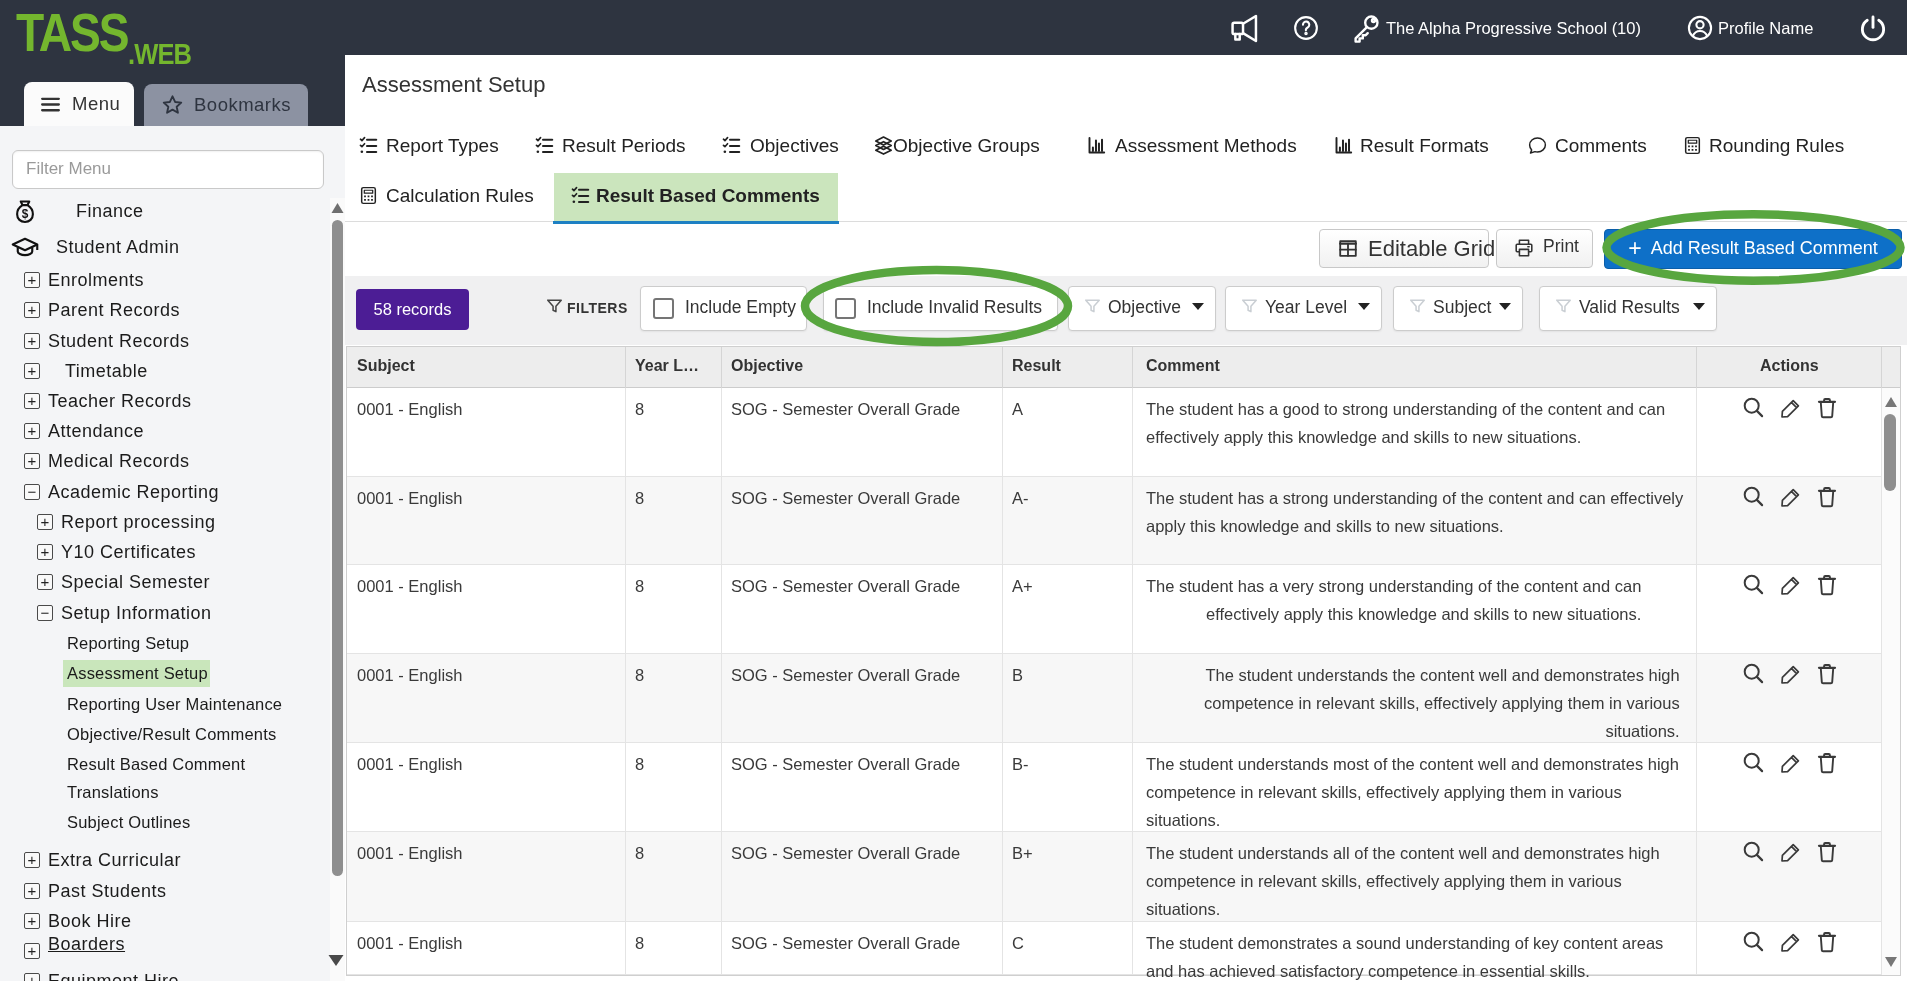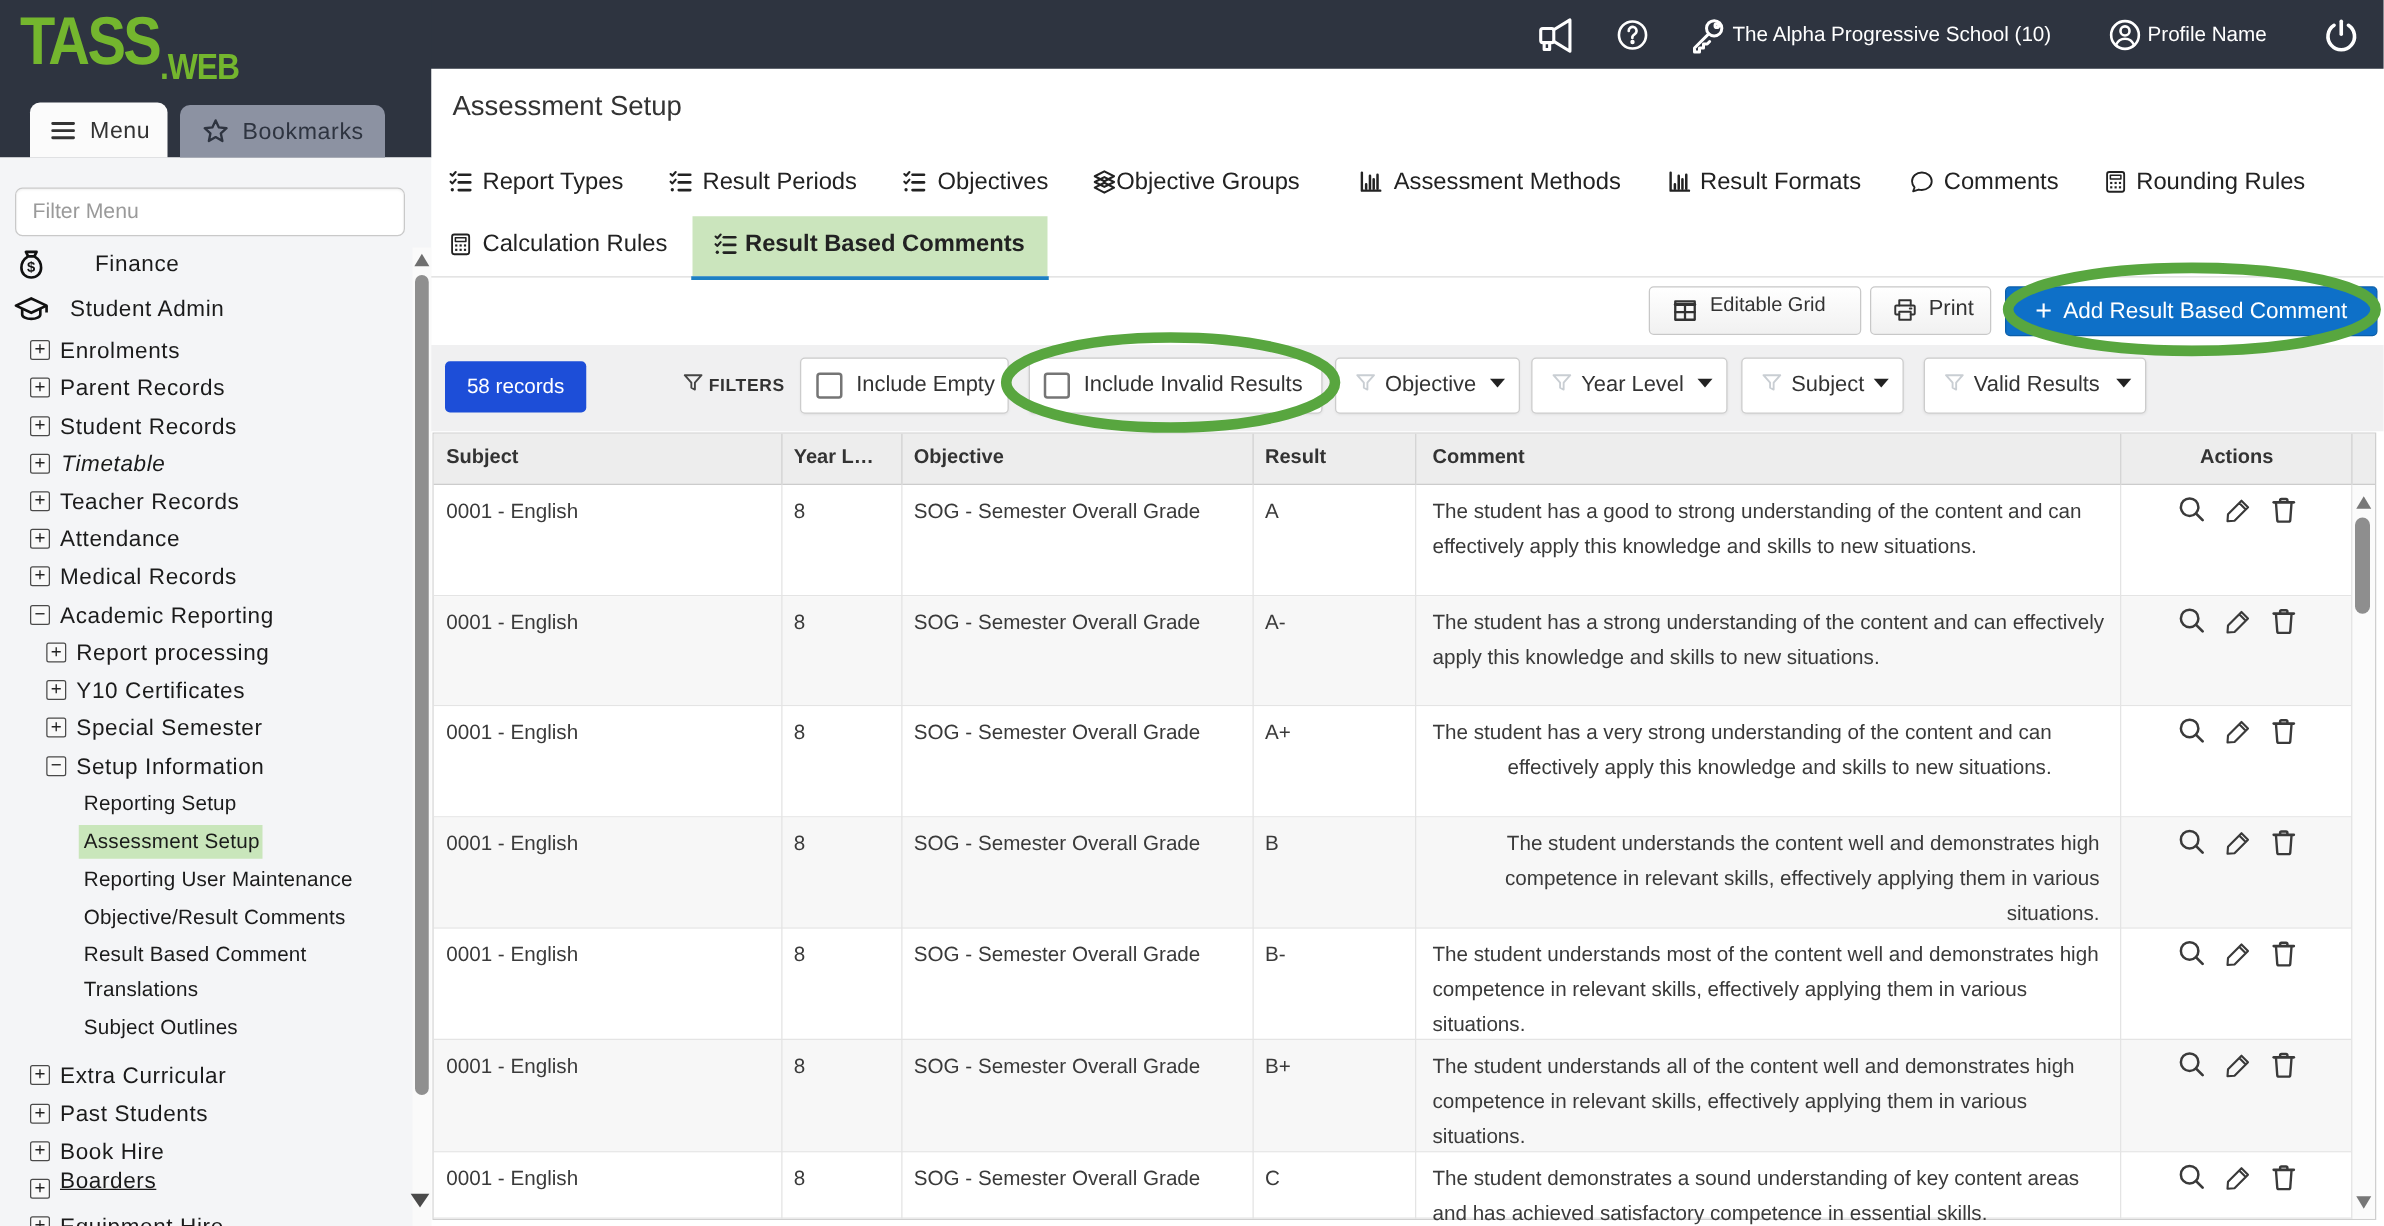--- a/index.html
+++ b/index.html
@@ -62,21 +62,21 @@
   </div>
 <div style="position:absolute;left:63px;top:660px;width:147px;height:27px;background:#c9e6bb;"></div>
 <div class="ti" style="left:56px;top:199px;margin-left:20px;">Finance</div>
 <div class="ti" style="left:56px;top:235px;">Student Admin</div>
 <div class="ti" style="left:48px;top:268px;">Enrolments</div>
 <div class="pb" style="left:24px;top:272px;">+</div>
 <div class="ti" style="left:48px;top:298px;">Parent Records</div>
 <div class="pb" style="left:24px;top:302px;">+</div>
 <div class="ti" style="left:48px;top:329px;">Student Records</div>
 <div class="pb" style="left:24px;top:333px;">+</div>
-<div class="ti" style="left:49px;top:359px;font-style:italic;">Timetable</div>
+<div class="ti" style="left:65px;top:359px;">Timetable</div>
 <div class="pb" style="left:24px;top:363px;">+</div>
 <div class="ti" style="left:48px;top:389px;">Teacher Records</div>
 <div class="pb" style="left:24px;top:393px;">+</div>
 <div class="ti" style="left:48px;top:419px;">Attendance</div>
 <div class="pb" style="left:24px;top:423px;">+</div>
 <div class="ti" style="left:48px;top:449px;">Medical Records</div>
 <div class="pb" style="left:24px;top:453px;">+</div>
 <div class="ti" style="left:48px;top:480px;">Academic Reporting</div>
 <div class="pb" style="left:24px;top:484px;">−</div>
 <div class="ti" style="left:61px;top:510px;">Report processing</div>
@@ -207,33 +207,33 @@
     <circle cx="4.4" cy="19.2" r="1.5" fill="#222" stroke="none"></circle>
     <path d="M10.3 19.5h10.5" stroke-width="2.4"></path>
   </svg>
 <div class="tabitem" style="left:596px;top:183px;font-weight:bold;">Result Based Comments</div>
 <div style="position:absolute;left:1319px;top:229px;width:170px;height:39px;background:linear-gradient(#ffffff,#f1f1f1);border:1px solid #c8c8c8;border-radius:4px;box-sizing:border-box;"></div>
 <svg style="position:absolute;left:1337px;top:237px" width="22" height="22" viewBox="0 0 24 24" fill="none" stroke="#333" stroke-width="1.8" stroke-linecap="round" stroke-linejoin="round">
     <rect x="3.5" y="4.5" width="17" height="16" stroke-width="2"></rect>
     <path d="M3.5 7.2h17" stroke-width="2.6"></path>
     <path d="M12 7.2V20.5M3.5 13.8h17" stroke-width="2"></path>
   </svg>
-<div style="position:absolute;left:1368px;top:236px;font-size:16px;color:#333;">Editable Grid</div>
+<div style="position:absolute;left:1368px;top:236px;font-size:22px;color:#333;">Editable Grid</div>
 <div style="position:absolute;left:1496px;top:229px;width:97px;height:39px;background:linear-gradient(#ffffff,#f1f1f1);border:1px solid #c8c8c8;border-radius:4px;box-sizing:border-box;"></div>
 <svg style="position:absolute;left:1513px;top:237px" width="22" height="22" viewBox="0 0 24 24" fill="none" stroke="#333" stroke-width="1.7" stroke-linecap="round" stroke-linejoin="round">
     <path d="M7 8V3.5h10V8" stroke-width="1.7"></path>
     <path d="M7 16H4.5a1 1 0 01-1-1V9a1 1 0 011-1h15a1 1 0 011 1v6a1 1 0 01-1 1H17" stroke-width="1.7"></path>
     <rect x="7" y="13.5" width="10" height="7" stroke-width="1.7"></rect>
     <path d="M16.2 10.7h1.4" stroke-width="1.7"></path>
   </svg>
 <div style="position:absolute;left:1543px;top:236px;font-size:17.5px;color:#333;">Print</div>
 <div style="position:absolute;left:1604px;top:229px;width:298px;height:40px;background:#0e70c8;border:1px solid #0b5ea9;border-radius:4px;box-sizing:border-box;"></div>
 <div style="position:absolute;left:1604px;top:229px;width:298px;height:40px;color:#fff;font-size:18px;line-height:38px;text-align:center;"><span style="font-size:23px;font-weight:400;vertical-align:-2px;">+</span>&nbsp; Add Result Based Comment</div>
 <div style="position:absolute;left:345px;top:276px;width:1562px;height:69px;background:#f0f0f1;"></div>
-<div style="position:absolute;left:356px;top:289px;width:113px;height:41px;background:#1d4ed8;border-radius:4px;color:#fff;font-size:16.5px;line-height:41px;text-align:center;">58 records</div>
+<div style="position:absolute;left:356px;top:289px;width:113px;height:41px;background:#4c1d95;border-radius:4px;color:#fff;font-size:16.5px;line-height:41px;text-align:center;">58 records</div>
 <svg style="position:absolute;left:545px;top:297px" width="19" height="19" viewBox="0 0 24 24" fill="none" stroke="#444" stroke-width="1.9" stroke-linecap="round" stroke-linejoin="round">
     <path d="M3.5 4h17l-6.7 7.6v6.9l-3.6-1.8v-5.1z" stroke-width="1.9"></path>
   </svg>
 <div style="position:absolute;left:567px;top:300px;font-size:14px;font-weight:bold;color:#333;letter-spacing:.5px;">FILTERS</div>
 <div style="position:absolute;left:640px;top:286px;width:167px;height:45px;background:#fff;border:1px solid #ccc;border-radius:4px;box-sizing:border-box;box-shadow:0 1px 2px rgba(0,0,0,.06);"></div>
 <div style="position:absolute;left:653px;top:298px;width:17px;height:17px;border:2px solid #757575;border-radius:3px;background:#fff;"></div>
 <div style="position:absolute;left:685px;top:297px;font-size:17.5px;color:#333;">Include Empty</div>
 <div style="position:absolute;left:823px;top:286px;width:235px;height:45px;background:#fff;border:1px solid #ccc;border-radius:4px;box-sizing:border-box;box-shadow:0 1px 2px rgba(0,0,0,.06);"></div>
 <div style="position:absolute;left:835px;top:298px;width:17px;height:17px;border:2px solid #757575;border-radius:3px;background:#fff;"></div>
 <div style="position:absolute;left:867px;top:297px;font-size:17.5px;color:#333;">Include Invalid Results</div>

